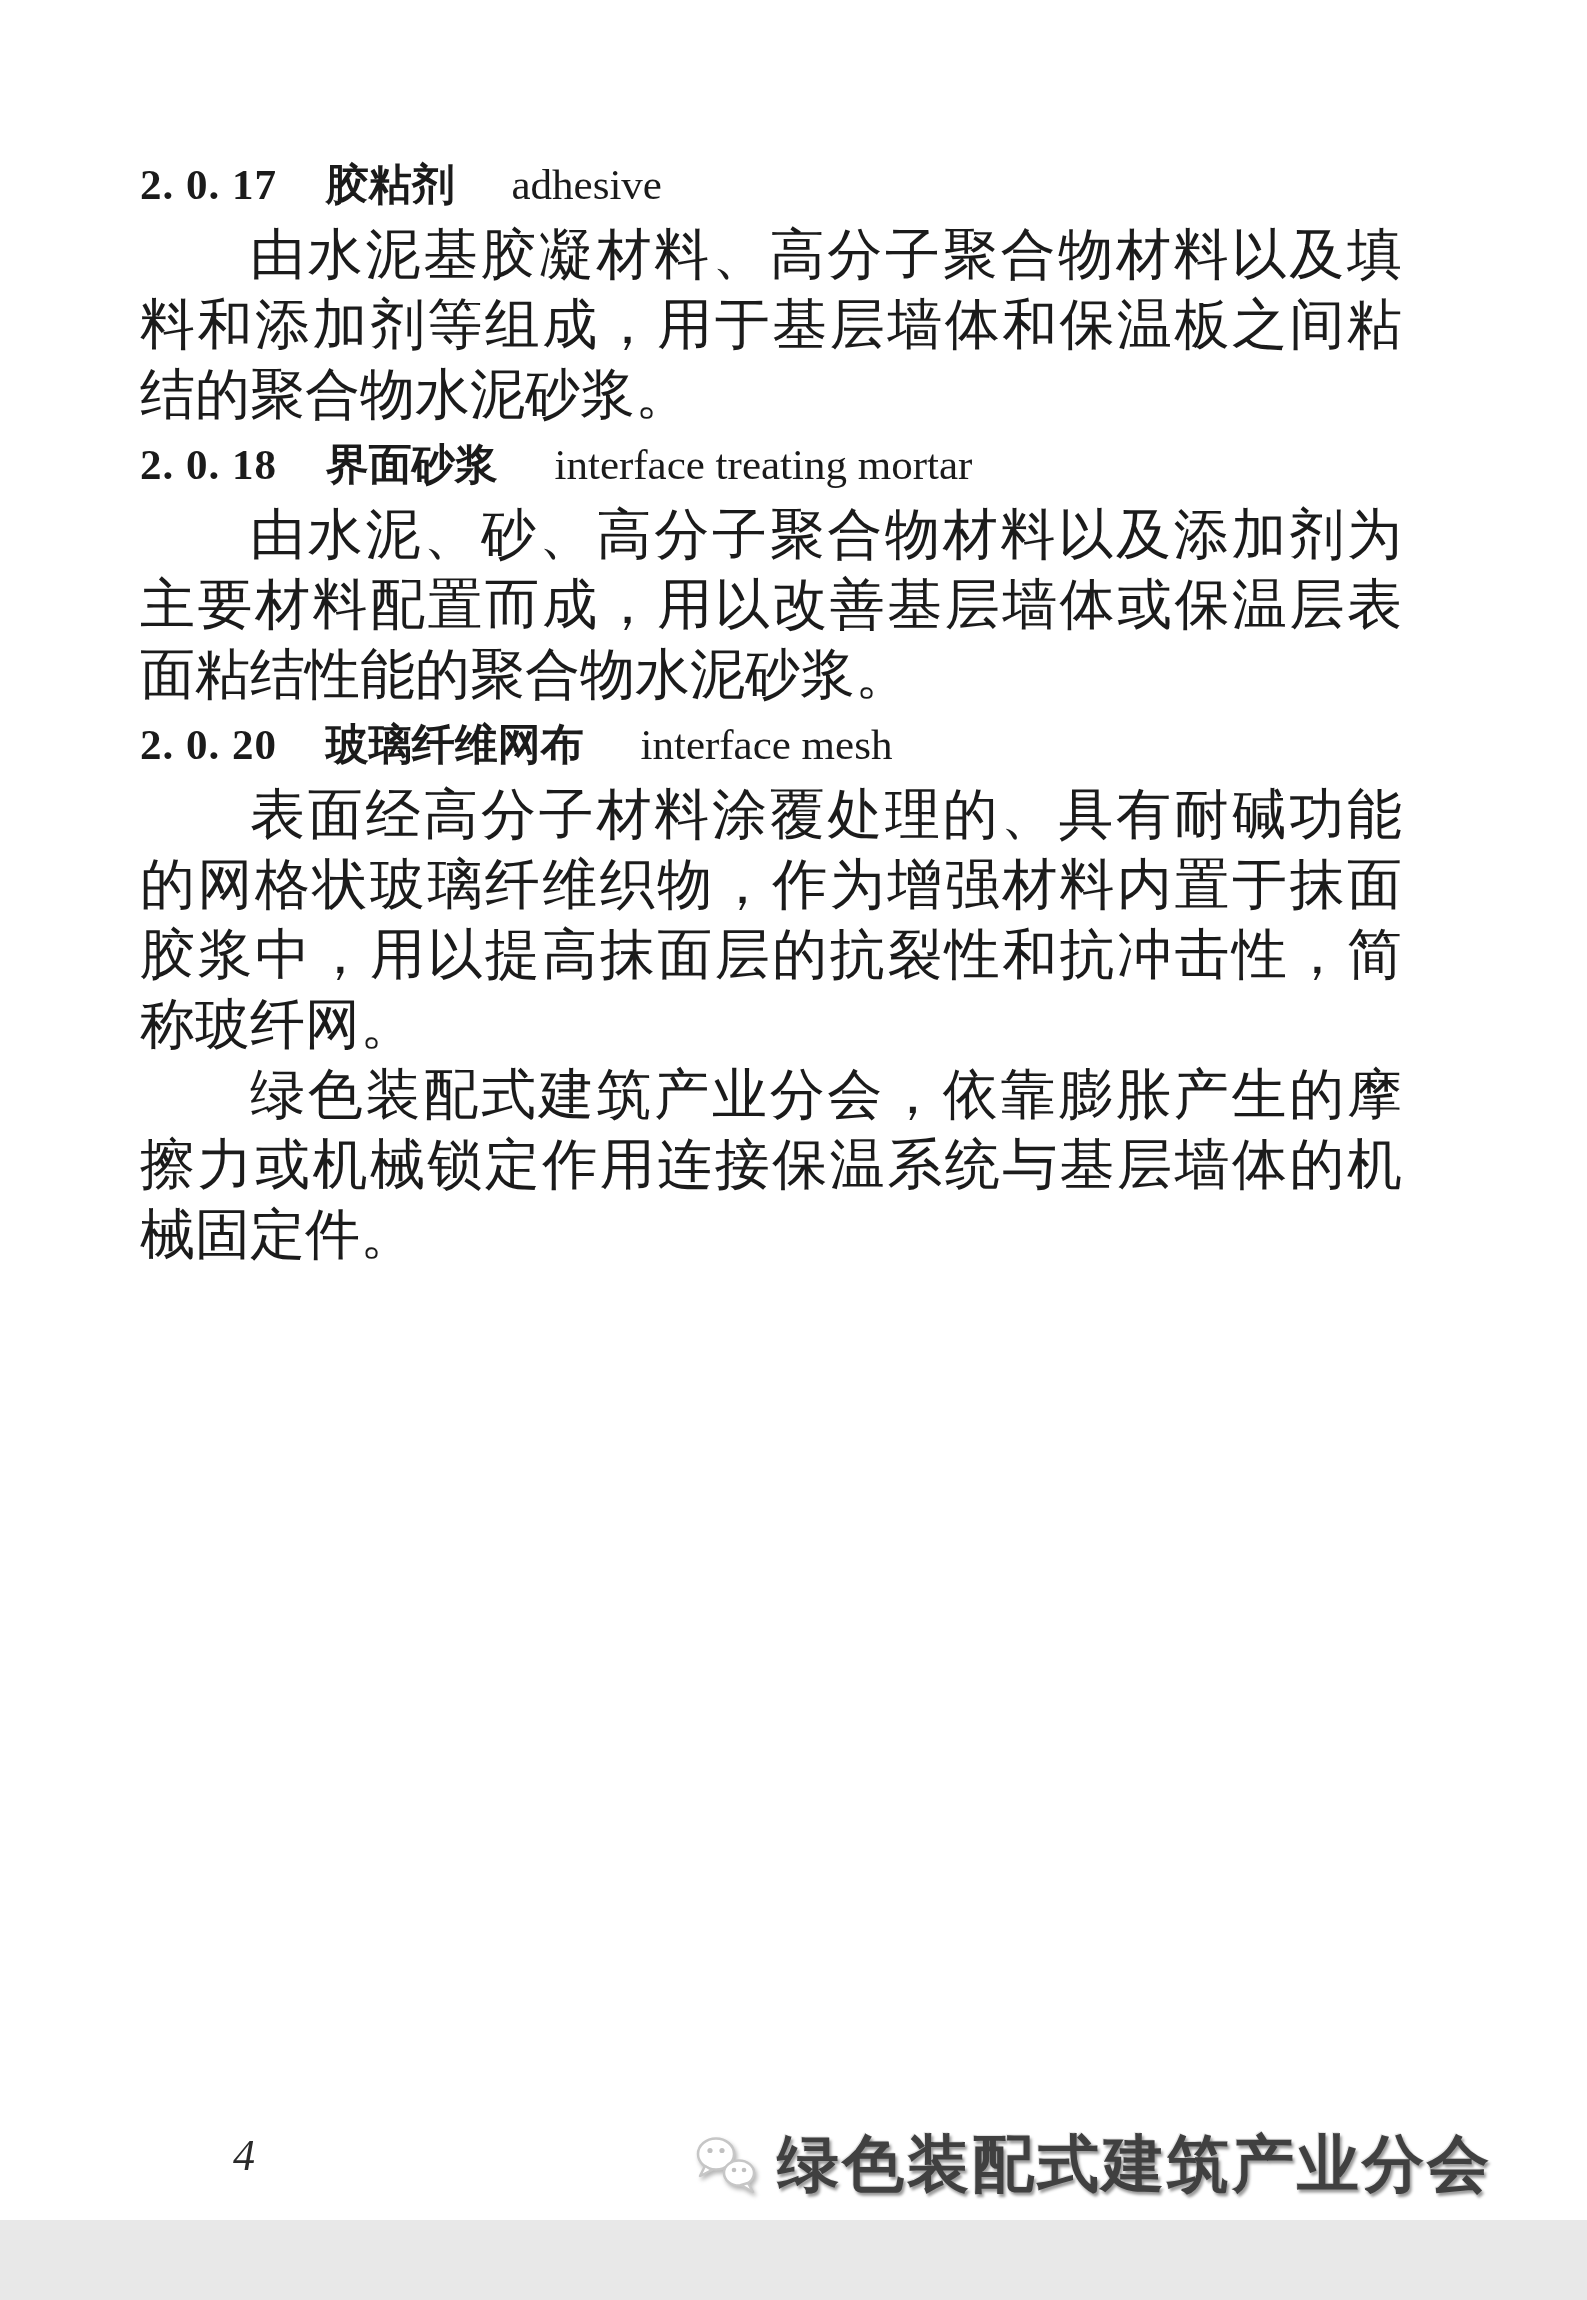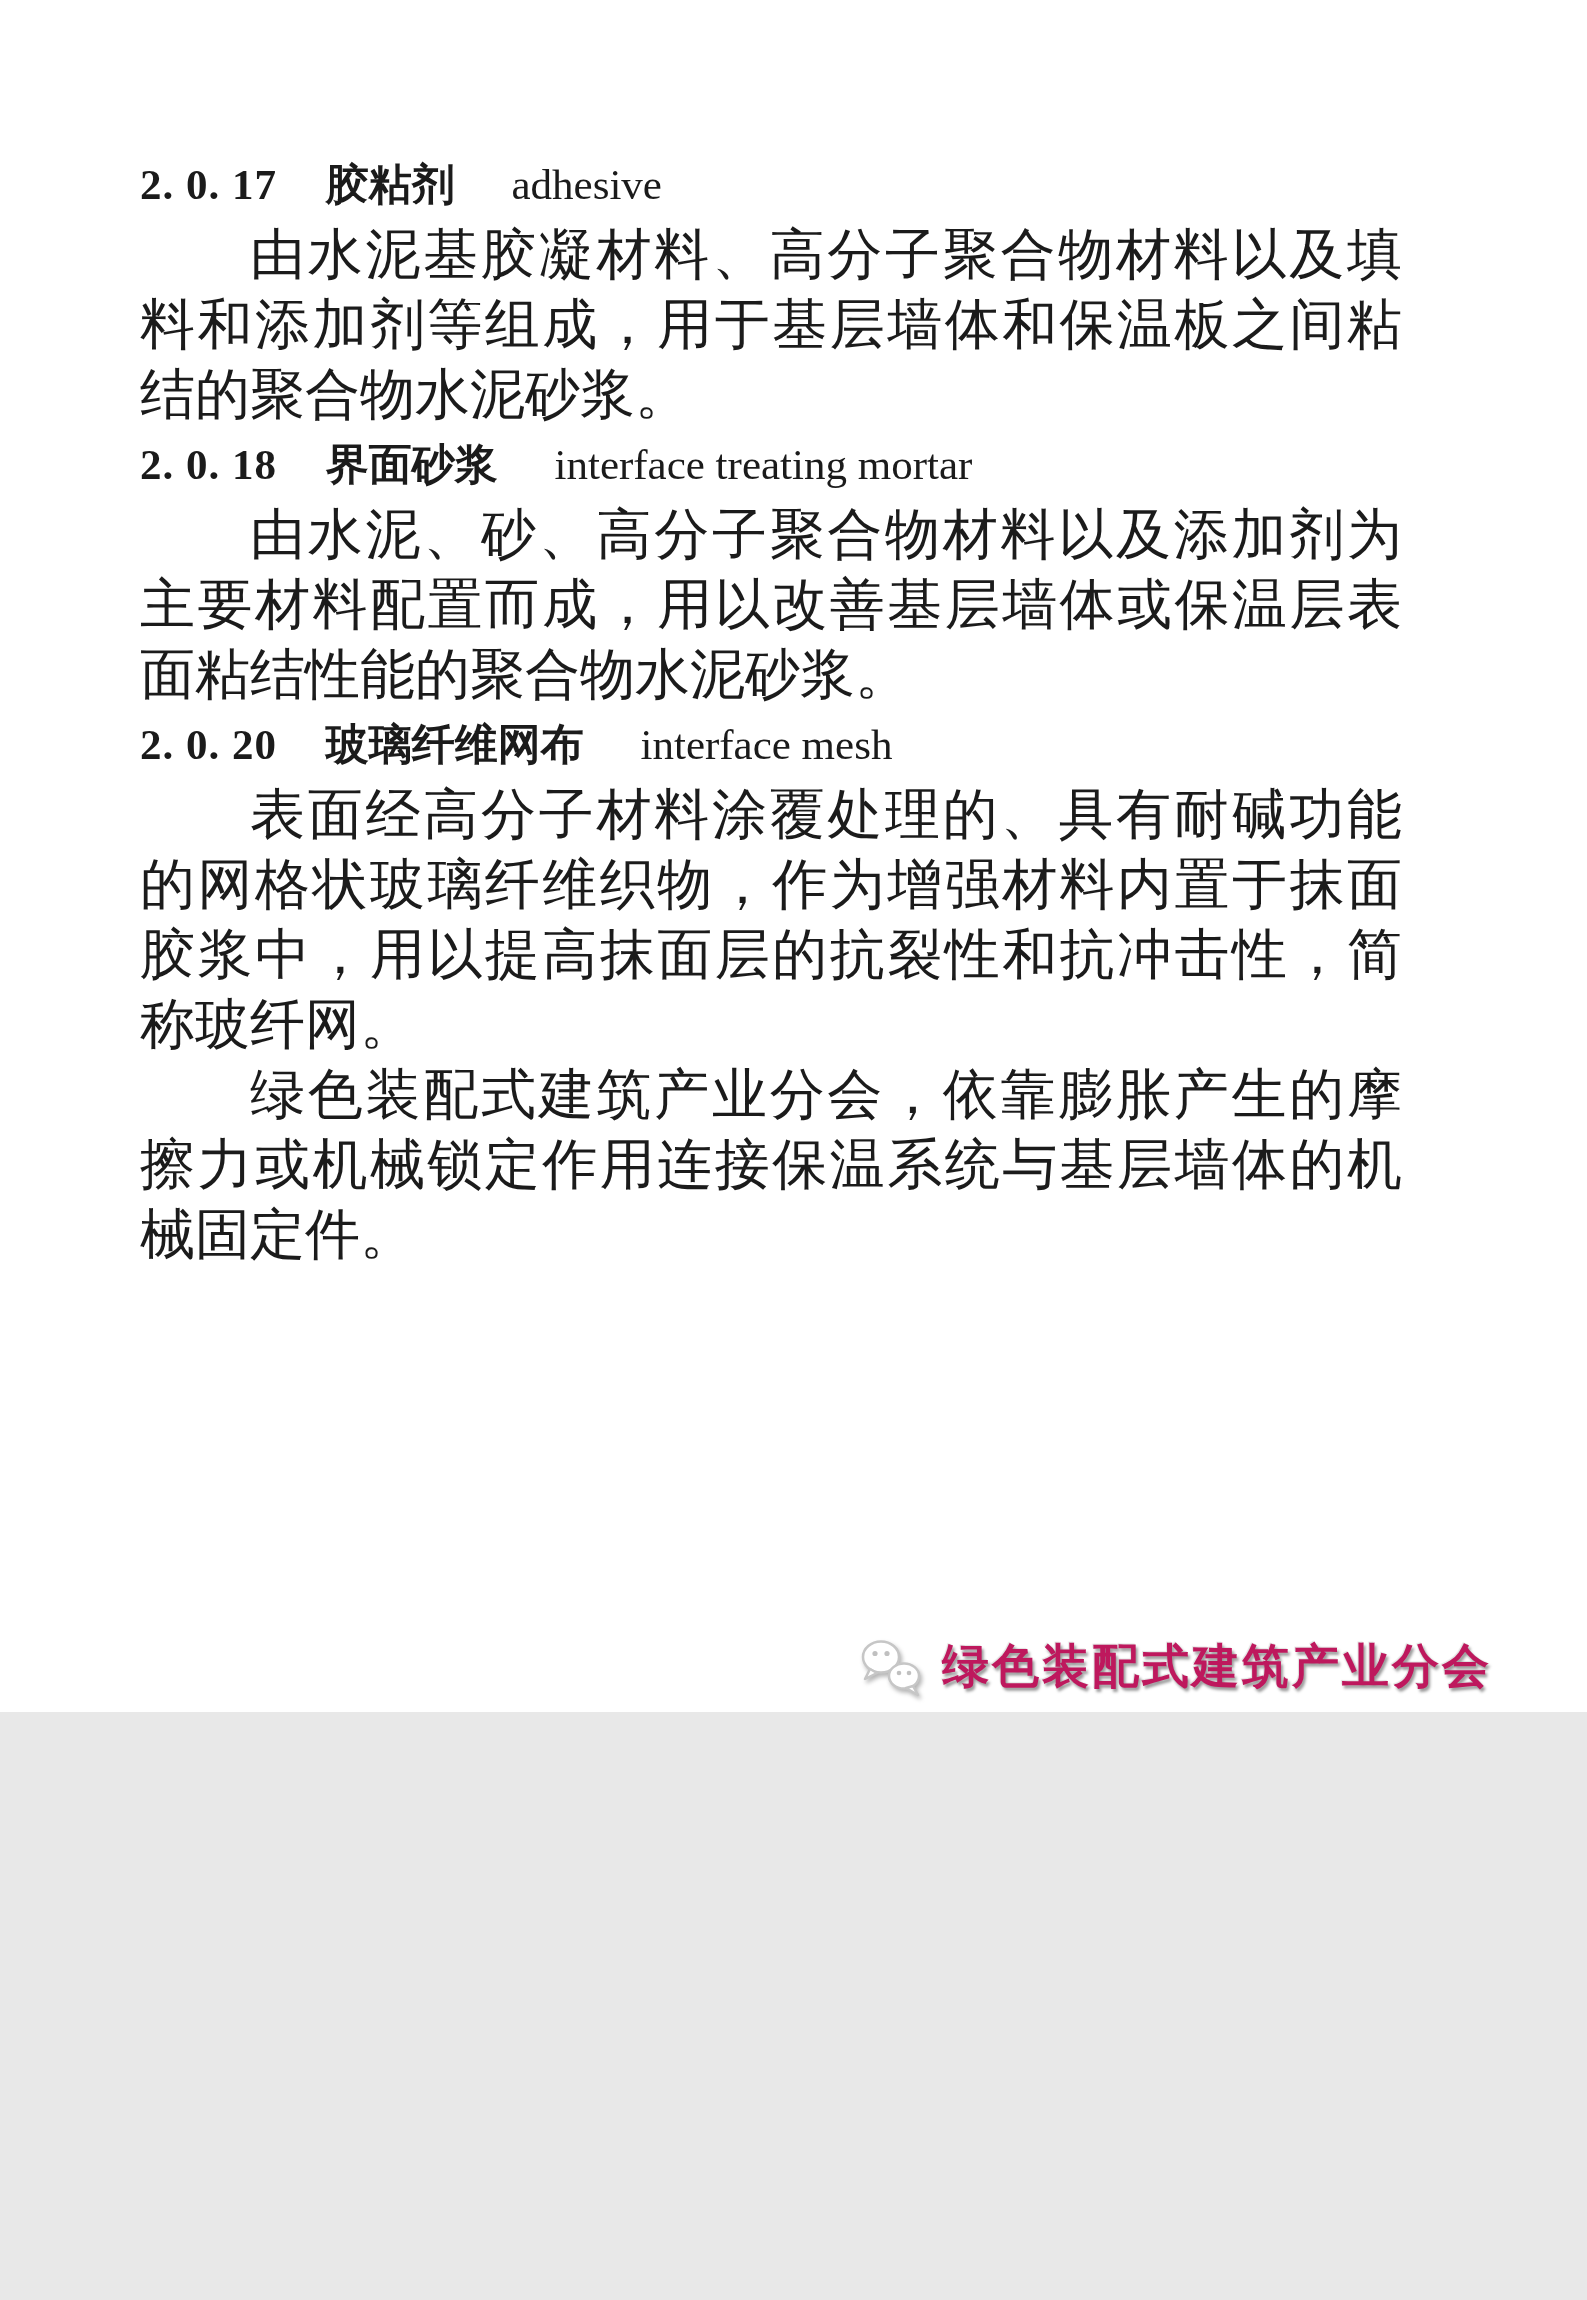--- a/index.html
+++ b/index.html
@@ -3,21 +3,21 @@
 <meta charset="utf-8">
 <style>
   html, body {
     margin: 0;
     padding: 0;
     background: #e8e8e8;
   }
   .page {
     position: relative;
     width: 1587px;
-    height: 1712px;
+    height: 2220px;
     background: #ffffff;
     font-family: "Liberation Serif", "DejaVu Serif", serif;
     color: #1b1b1b;
     overflow: hidden;
   }
   .content {
     position: absolute;
     left: 140px;
     top: 150px;
     width: 1262px;
@@ -59,24 +59,24 @@
   .footer-brand {
     position: absolute;
     right: 95px;
     bottom: 14px;
     display: flex;
     align-items: center;
     gap: 14px;
   }
   .brand-watermark {
     font-family: "Liberation Sans", "DejaVu Sans", sans-serif;
-    font-size: 47px;
+    font-size: 62px;
     font-weight: 700;
     letter-spacing: 3px;
-    color: #be185d;
+    color: #404040;
     text-shadow: 2px 3px 3px #9a9a9a, -1px -1px 1px #e2e2e2;
     white-space: nowrap;
   }
   .wechat-icon svg {
     display: block;
     filter: drop-shadow(2px 3px 2px #b5b5b5);
   }
 </style>
 </head>
 <body>

